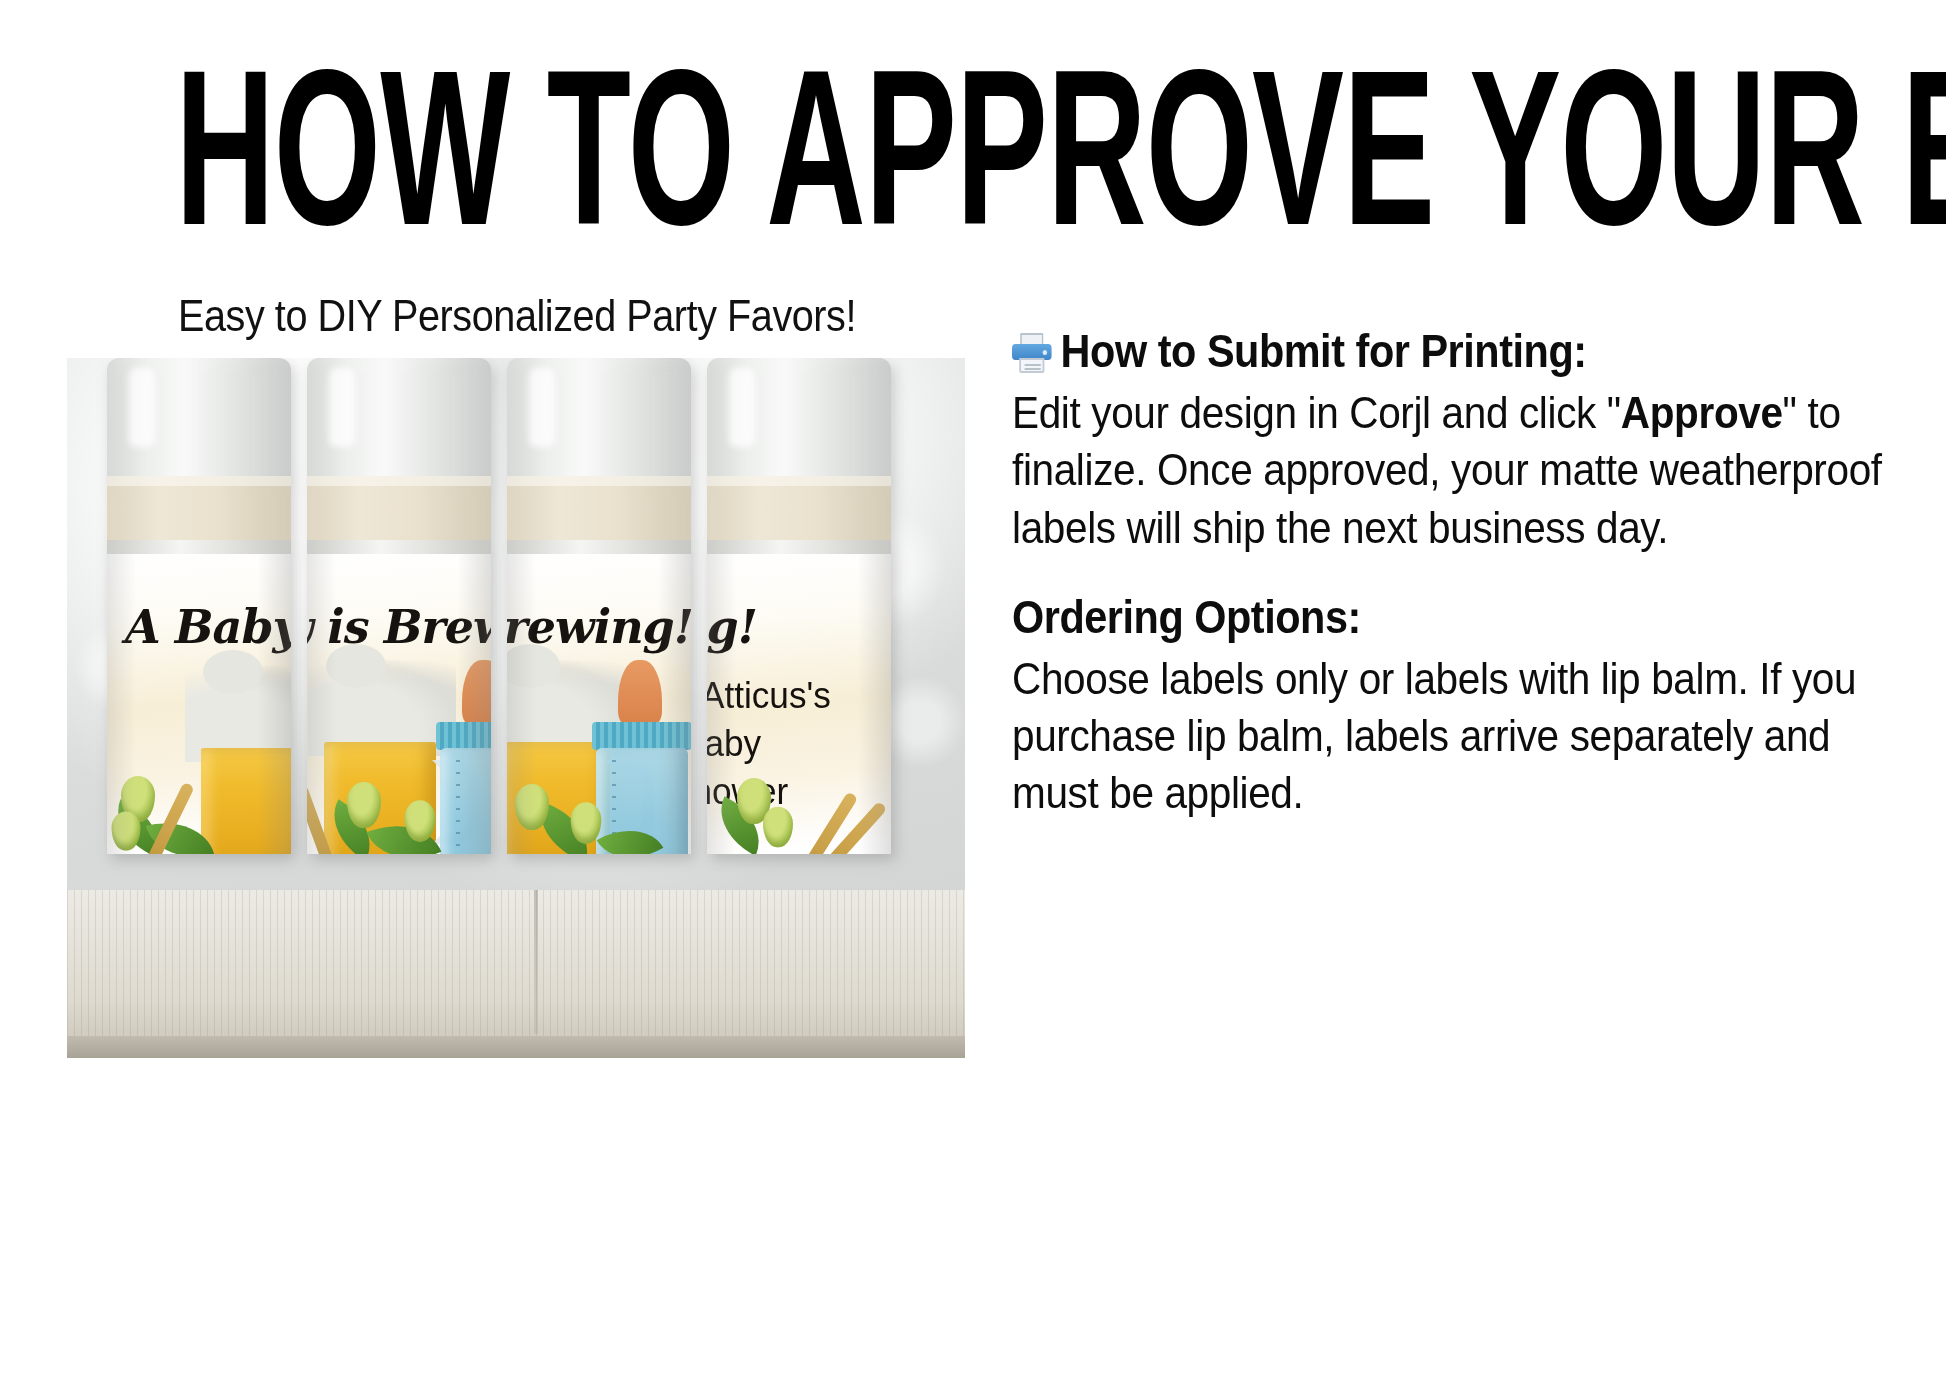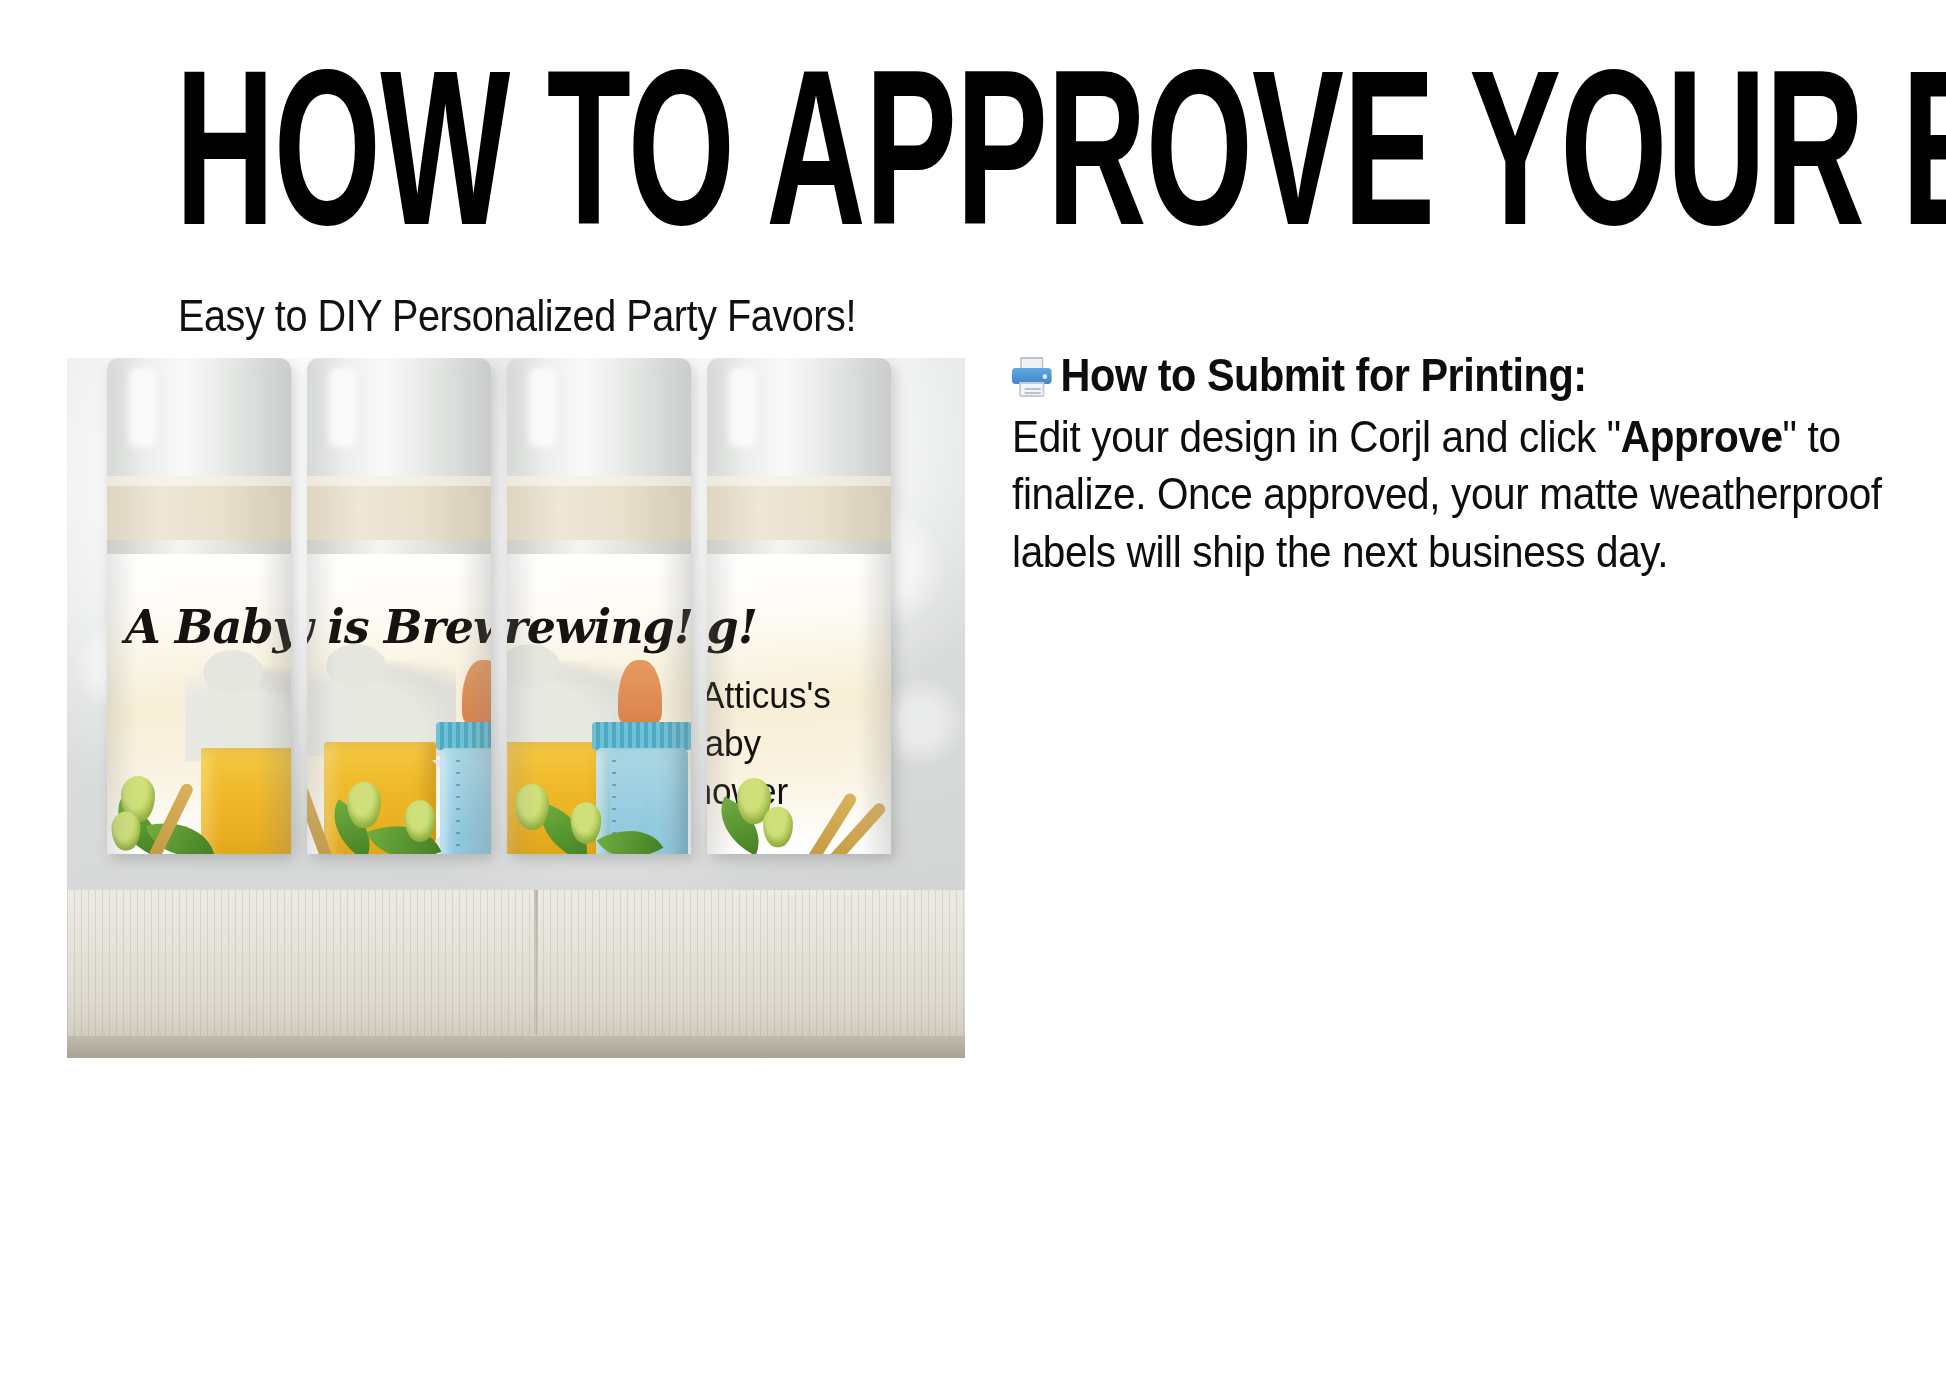--- a/index.html
+++ b/index.html
@@ -218,21 +218,21 @@
     box-shadow: inset 0 -6px 6px rgba(110,140,40,0.4);
   }
   .wheat{
     position:absolute; width:12px; height:84px;
     background: linear-gradient(180deg,#d9b25e,#c39a40);
     border-radius:6px;
   }
 
   
   .right-col {
-    position: absolute; left: 1012px; top: 348px; width: 880px;
+    position: absolute; left: 1012px; top: 324px; width: 880px;
     color: #0d0d0d;
   }
   .sec { margin-bottom: 34px; }
   .sec:last-child { margin-bottom: 0; }
   .sec-head {
     font-size: 46px;
     font-weight: 700;
     letter-spacing: -0.5px;
     line-height: 1.18;
     transform: scaleX(0.9);
@@ -398,16 +398,22 @@
       <div class="sec-head">
         <span class="printer-emoji">
           <span class="pe-top"></span><span class="pe-mid"></span><span class="pe-dot"></span><span class="pe-bot"></span>
         </span><span>How to Submit for Printing</span><span>:</span>
       </div>
       <div class="sec-body">
         <span> Edit your design in Corjl and click "</span><b>Approve</b><span>" to finalize. Once approved, your matte weatherproof labels will ship the next business day.</span>
       </div>
     </div>
 
+    <div class="sec">
+      <div class="sec-head">
+        <span>Ordering Options</span><span>:</span>
+      </div>
+      <div class="sec-body"> Choose labels only or labels with lip balm. If you purchase lip balm, labels arrive separately and must be applied.</div>
+    </div>
 
 
   </div>
 </div>
 
 </body></html>

